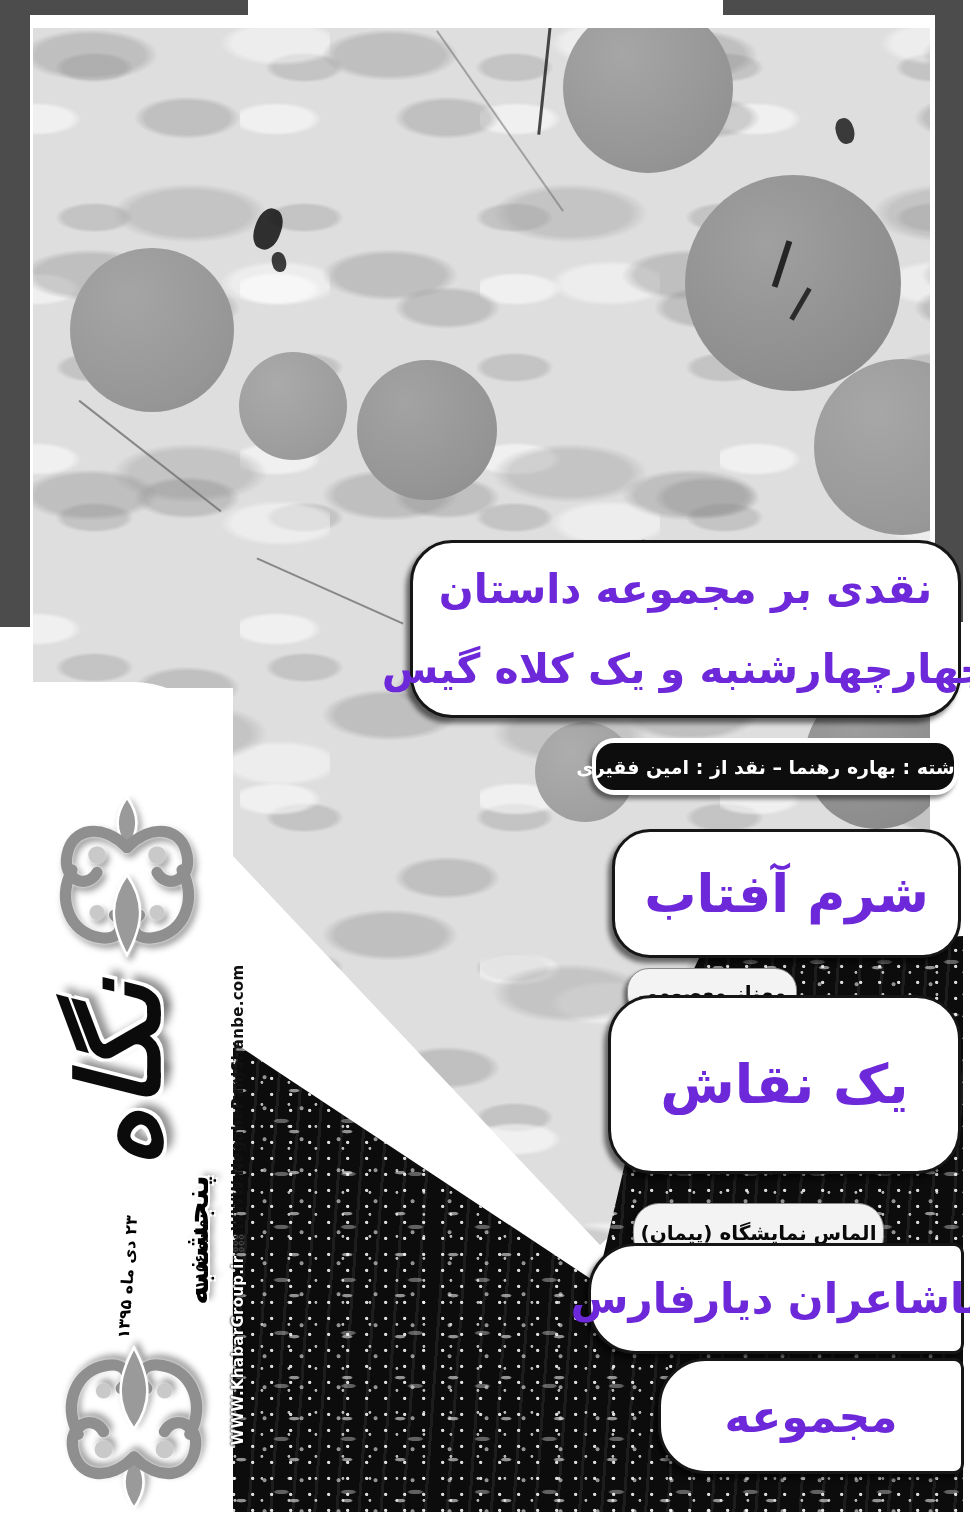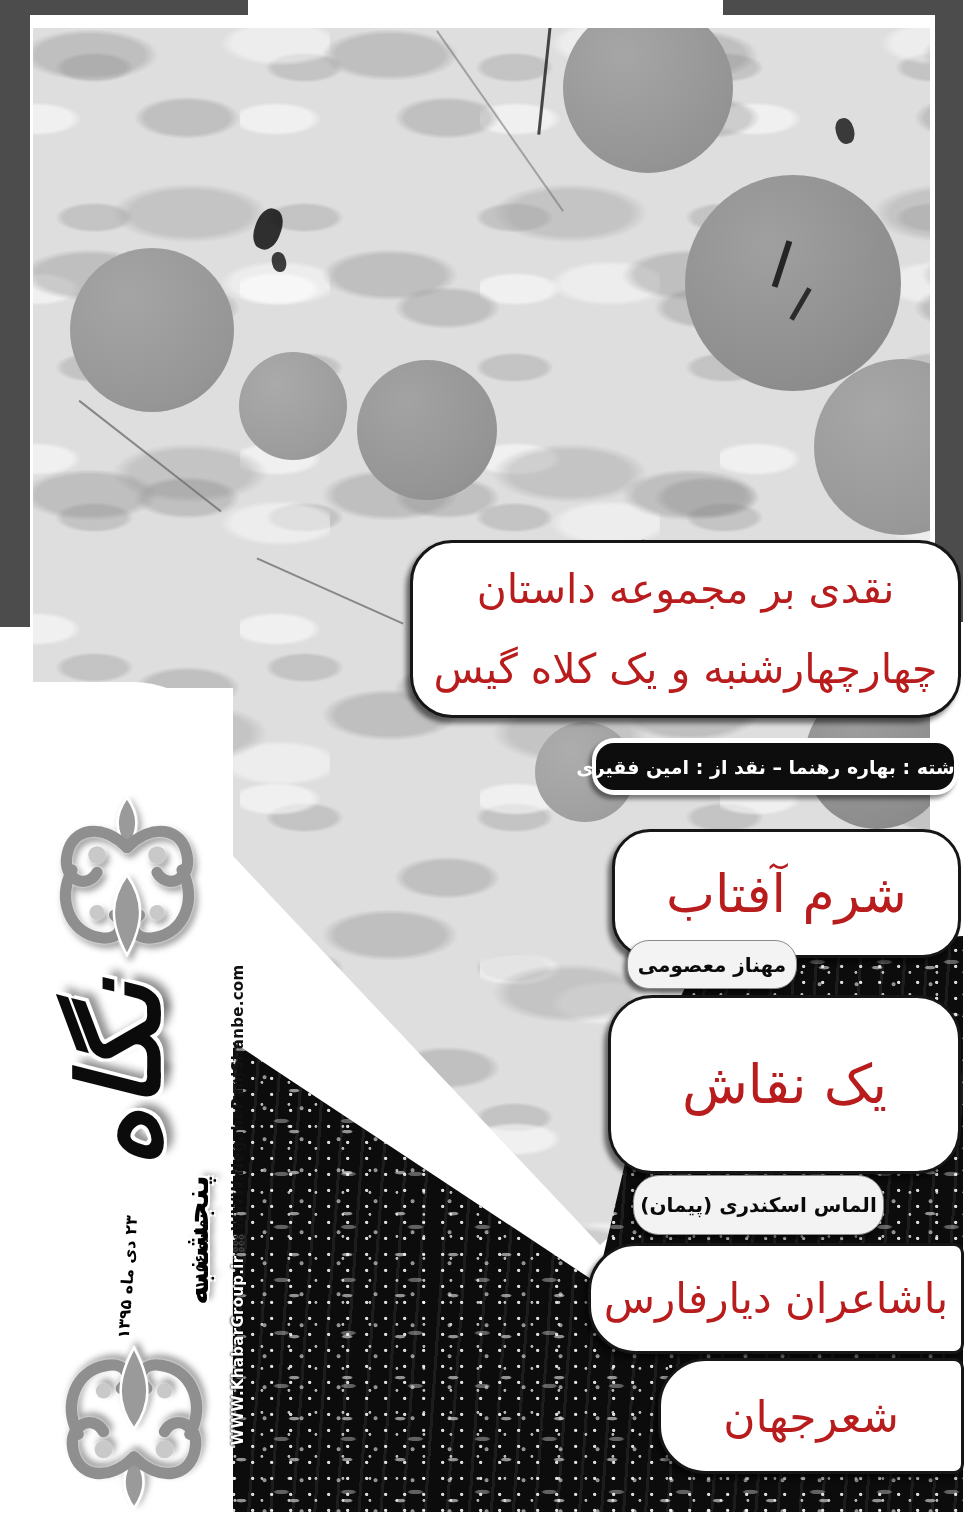--- a/index.html
+++ b/index.html
@@ -85,21 +85,21 @@
   .url-negah{color:#111111;}
 
   .ornament{z-index:4;filter:drop-shadow(0 0 1.5px #fff) drop-shadow(3px 4px 3px rgba(0,0,0,.38));}
   .orn-top{left:52px;top:790px;width:150px;height:180px;}
   .orn-bottom{left:55px;top:1335px;width:158px;height:178px;transform:scaleY(-1);}
 
   
   .hbox{
     background:#ffffff;border:3px solid #161616;z-index:6;
     display:flex;flex-direction:column;align-items:center;justify-content:center;
-    direction:rtl;text-align:center;color:#b91c1c;font-weight:normal;
+    direction:rtl;text-align:center;color:#6d28d9;font-weight:bold;
     box-shadow:-4px 5px 5px rgba(0,0,0,.55);
   }
   .hbox .ln{white-space:nowrap;}
   .box-main{left:410px;top:540px;width:545px;height:172px;border-radius:42px;font-size:41px;}
   .box-main .ln{line-height:80px;}
   .byline-wrap{
     left:592px;top:738px;width:366px;height:57px;background:#fff;border-radius:22px;z-index:6;
     box-shadow:-3px 4px 4px rgba(0,0,0,.45);display:flex;align-items:center;justify-content:center;
   }
   .byline-pill{
@@ -111,20 +111,21 @@
   .box-naghash{left:608px;top:995px;width:347px;height:173px;border-radius:44px;font-size:54px;}
   .box-naghash .ln{line-height:80px;}
   .box-shaeran{left:588px;top:1243px;width:370px;height:105px;border-radius:48px 10px 10px 48px;font-size:42px;}
   .box-sher{left:658px;top:1358px;width:300px;height:110px;border-radius:48px 10px 10px 48px;font-size:44px;}
 
   .author-pill{
     background:#f3f3f3;border:1px solid #8a8a8a;z-index:6;border-radius:22px;
     display:flex;align-items:center;justify-content:center;
     color:#0a0a0a;font-weight:bold;font-size:20px;direction:rtl;white-space:nowrap;
     box-shadow:-3px 4px 4px rgba(0,0,0,.55);
+    margin-top:28px;
   }
   .pill-mahnaz{left:627px;top:940px;width:168px;height:47px;}
   .pill-almas{left:633px;top:1175px;width:249px;height:58px;border-radius:26px;}
 </style>
 </head>
 <body>
 
 <div class="abs frame frame-bar-tl"></div>
 <div class="abs frame frame-strip-l"></div>
 <div class="abs frame frame-bar-tr"></div>
@@ -207,21 +208,21 @@
 </div>
 
 <div class="abs hbox box-sharm">
   <div class="ln">شرم آفتاب</div>
 </div>
 <div class="abs author-pill pill-mahnaz">مهناز معصومی</div>
 
 <div class="abs hbox box-naghash">
   <div class="ln">یک نقاش</div>
 </div>
-<div class="abs author-pill pill-almas">الماس اسکندری (پیمان)</div>
+<div class="abs author-pill pill-almas">الماس نمایشگاه (پیمان)</div>
 
 <div class="abs hbox box-shaeran">
   <div class="ln">باشاعران دیارفارس</div>
 </div>
 
 <div class="abs hbox box-sher">
-  <div class="ln">شعرجهان</div>
+  <div class="ln">مجموعه</div>
 </div>
 
 </body></html>

